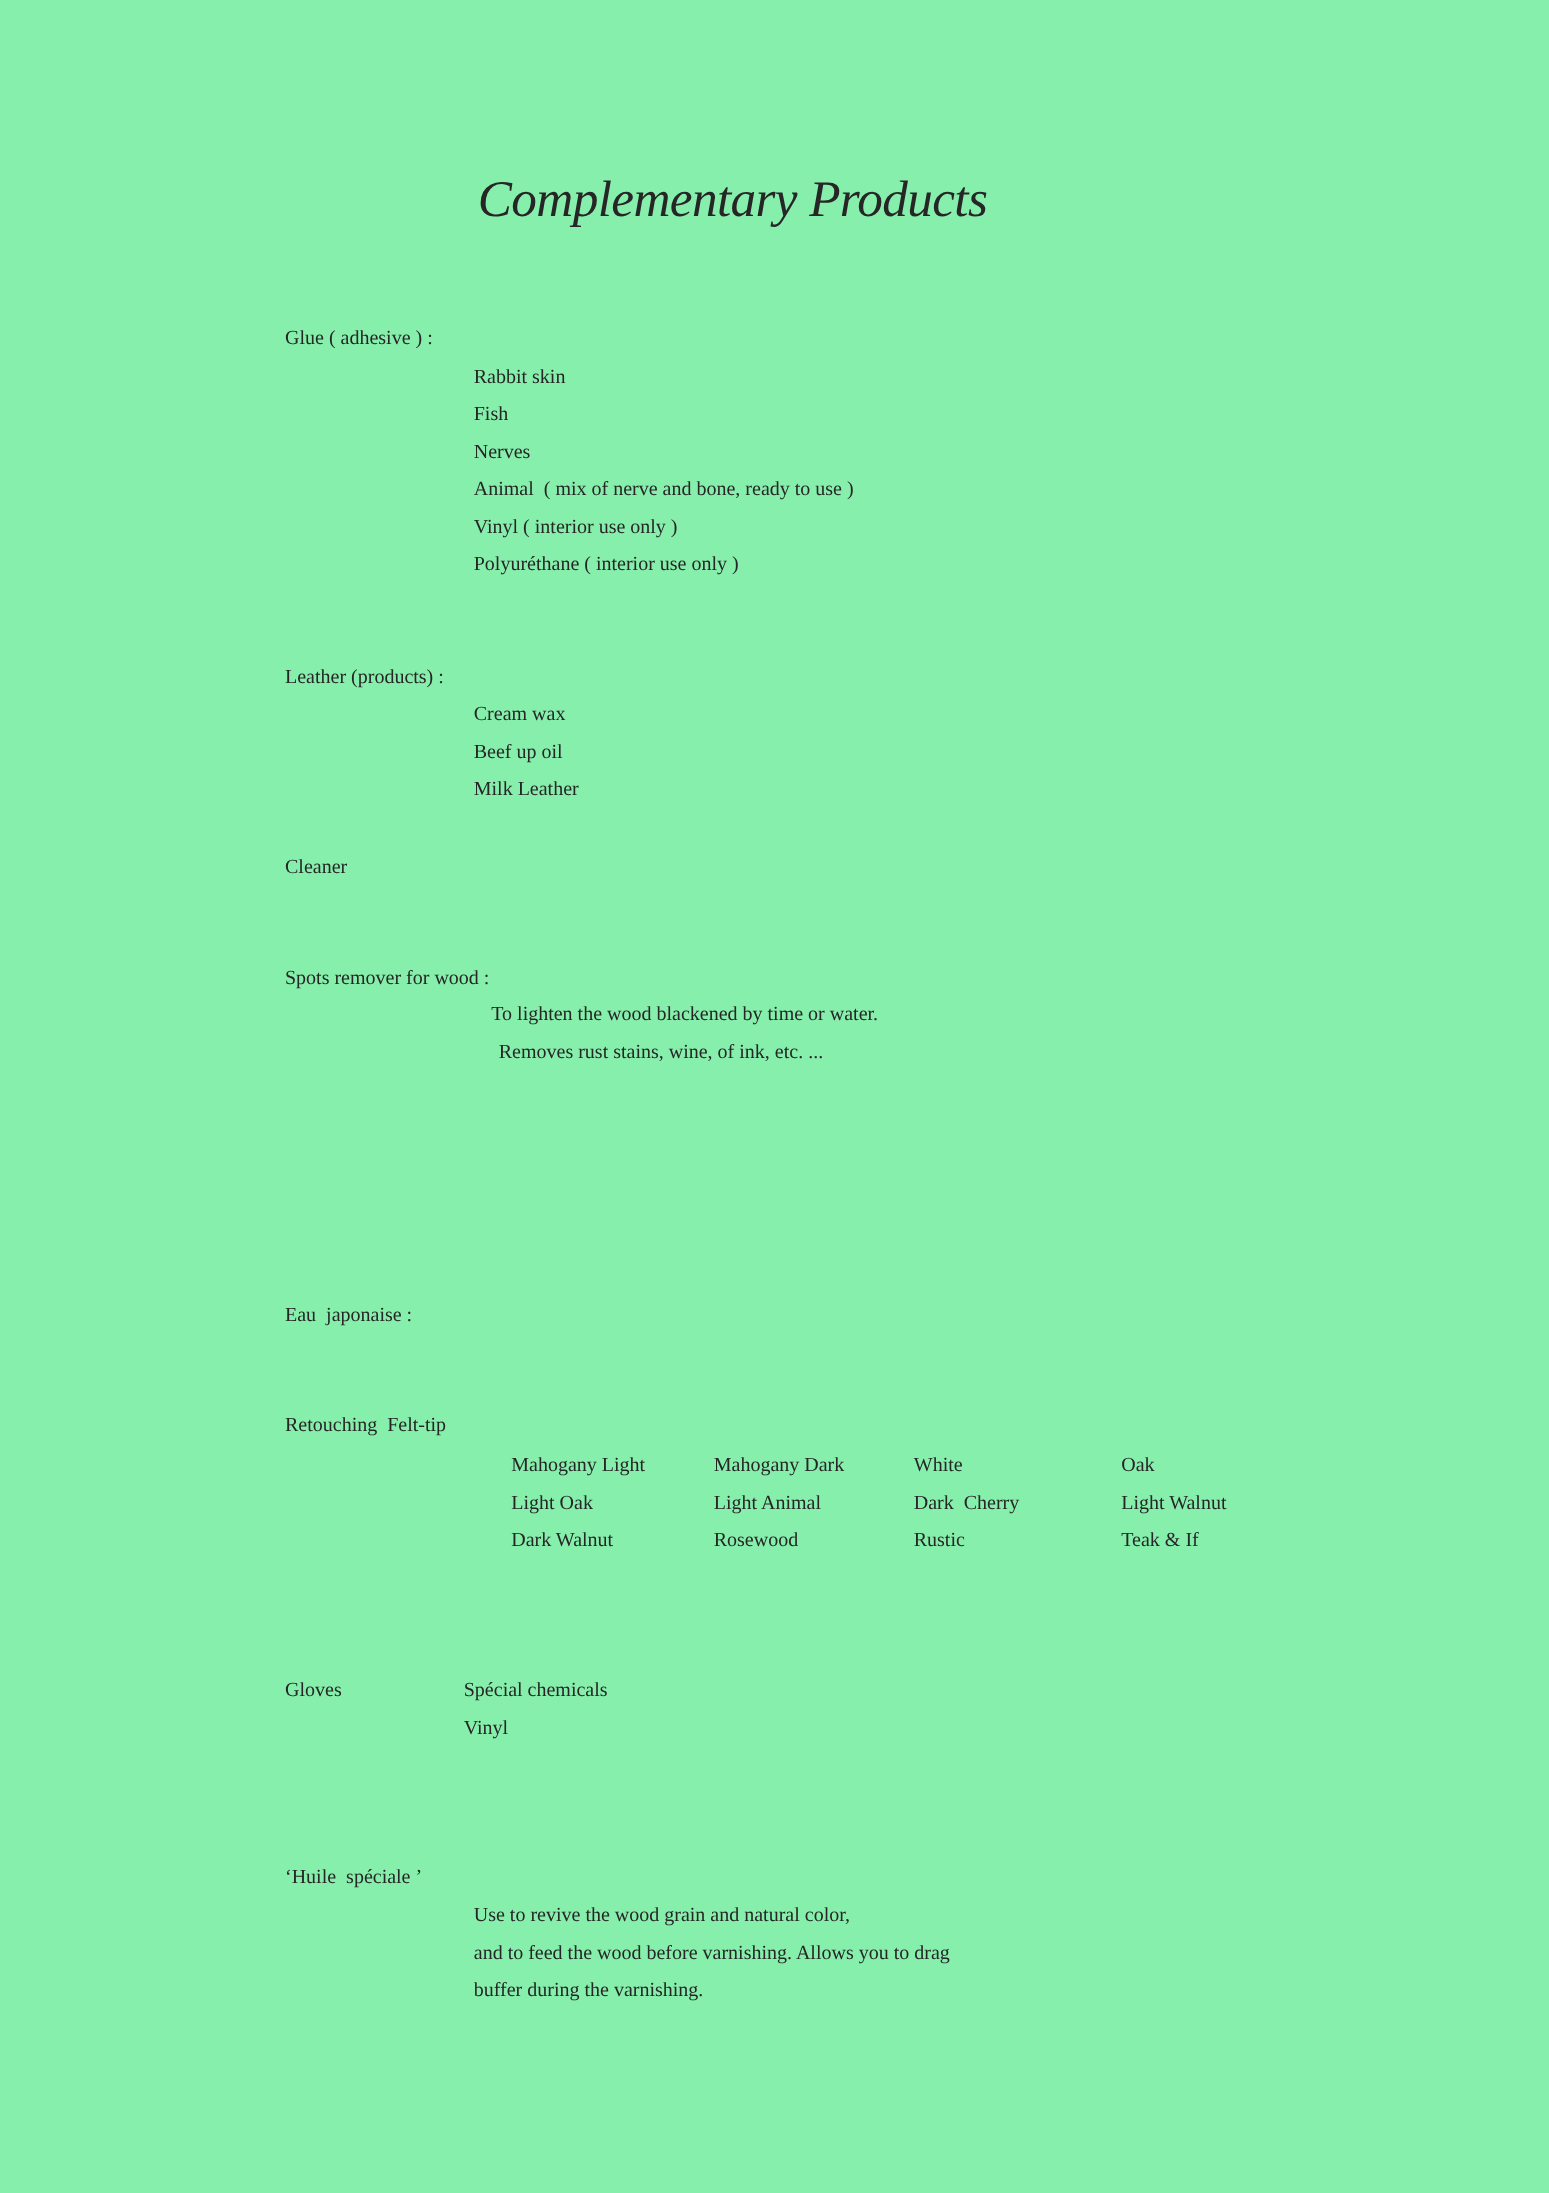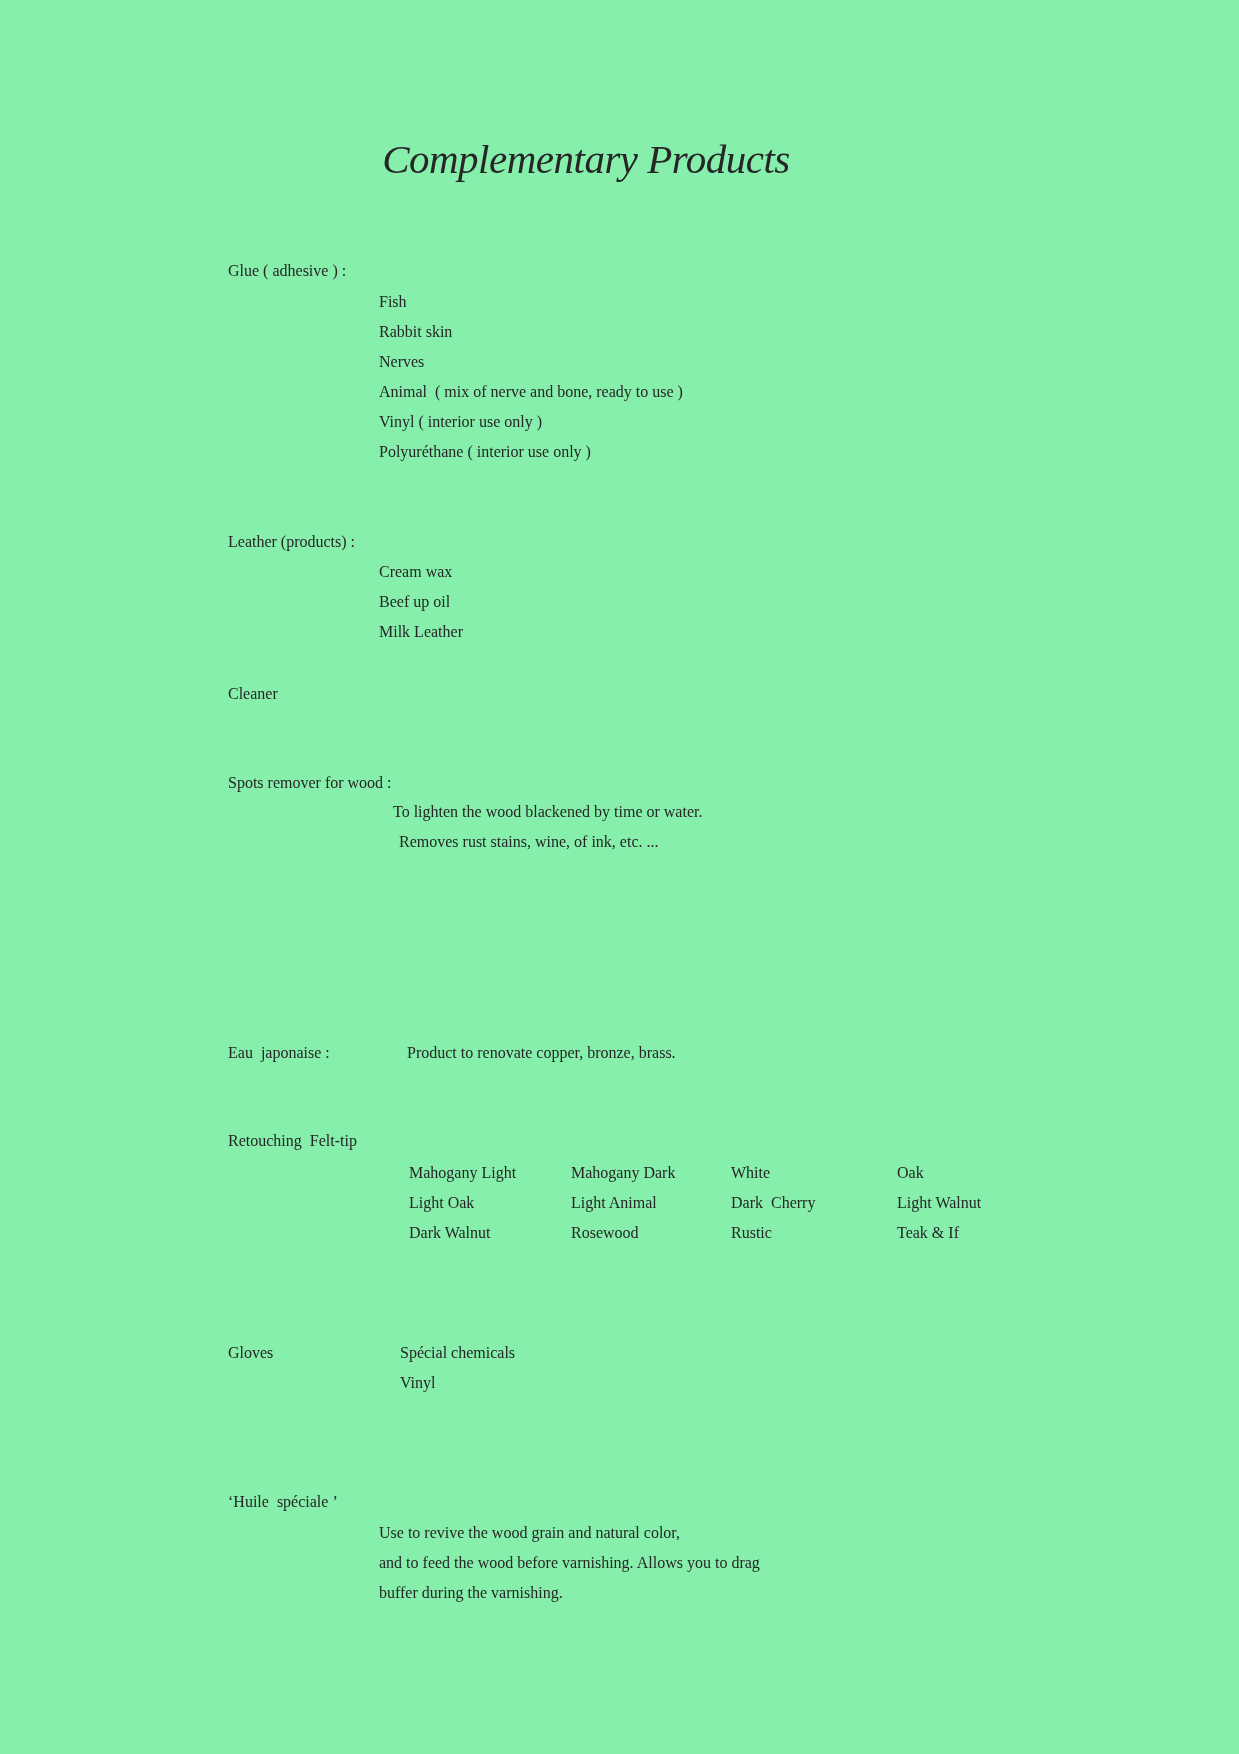--- a/index.html
+++ b/index.html
@@ -24,42 +24,42 @@
     font-size: 41px;
     line-height: 50px;
     letter-spacing: -0.5px;
   }
   .body-text { font-size: 16px; line-height: 30px; }
   .label { left: 228px; }
   .indent { left: 379px; }
   .spots-indent { left: 393px; }
   .spots-line2 { margin-left: 6px; }
   .eau-desc { left: 407px; }
-  .gloves-desc { left: 400px; }
+  .gloves-desc { left: 371px; }
   .felt-grid {
     left: 409px;
     top: 1158px;
     display: grid;
     grid-template-columns: 162px 160px 166px 134px;
     grid-auto-rows: 30px;
   }
   .felt-grid .cell { }
   .felt-grid .cell.first { text-align: left; }
 </style>
 </head>
 <body>
 
 <div class="page">
 
   <div class="abs title t">Complementary Products</div>
 
   <div class="abs body-text label t" style="top:256px">Glue ( adhesive ) :</div>
   <div class="abs body-text indent" style="top:287px">
+    <div class="t">Rabbit skin</div>
     <div class="t">Fish</div>
-    <div class="t">Rabbit skin</div>
     <div class="t">Nerves</div>
     <div class="t">Animal  ( mix of nerve and bone, ready to use )</div>
     <div class="t">Vinyl ( interior use only )</div>
     <div class="t">Polyuréthane ( interior use only )</div>
   </div>
 
   <div class="abs body-text label t" style="top:527px">Leather (products) :</div>
   <div class="abs body-text indent" style="top:557px">
     <div class="t">Cream wax</div>
     <div class="t">Beef up oil</div>
@@ -68,21 +68,20 @@
 
   <div class="abs body-text label t" style="top:679px">Cleaner</div>
 
   <div class="abs body-text label t" style="top:768px">Spots remover for wood :</div>
   <div class="abs body-text spots-indent" style="top:797px">
     <div class="t">To lighten the wood blackened by time or water.</div>
     <div class="t spots-line2">Removes rust stains, wine, of ink, etc. ...</div>
   </div>
 
   <div class="abs body-text label t" style="top:1038px">Eau  japonaise :</div>
-  <div class="abs body-text eau-desc t" style="top:1038px">Product to renovate copper, bronze, brass.</div>
 
   <div class="abs body-text label t" style="top:1126px">Retouching  Felt-tip</div>
   <div class="abs body-text felt-grid">
     <div class="cell first t">Mahogany Light</div>
     <div class="cell t">Mahogany Dark</div>
     <div class="cell t">White</div>
     <div class="cell t">Oak</div>
     <div class="cell first t">Light Oak</div>
     <div class="cell t">Light Animal</div>
     <div class="cell t">Dark  Cherry</div>

